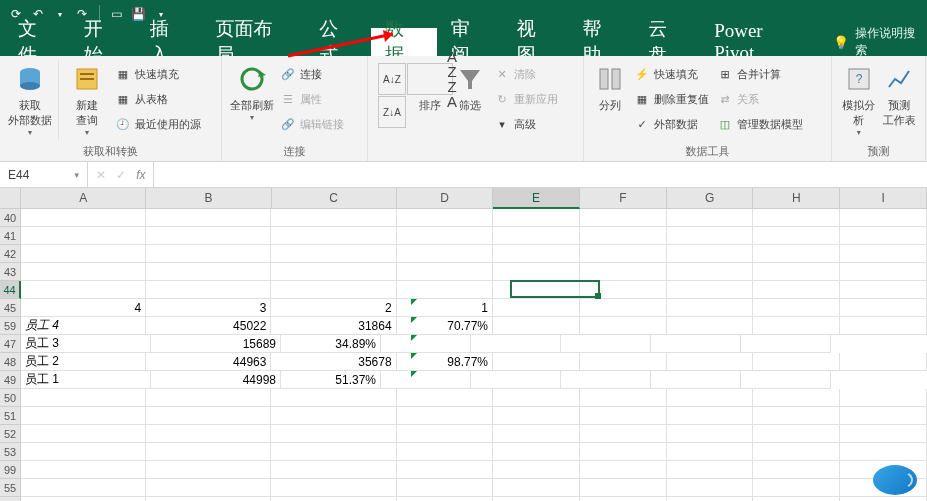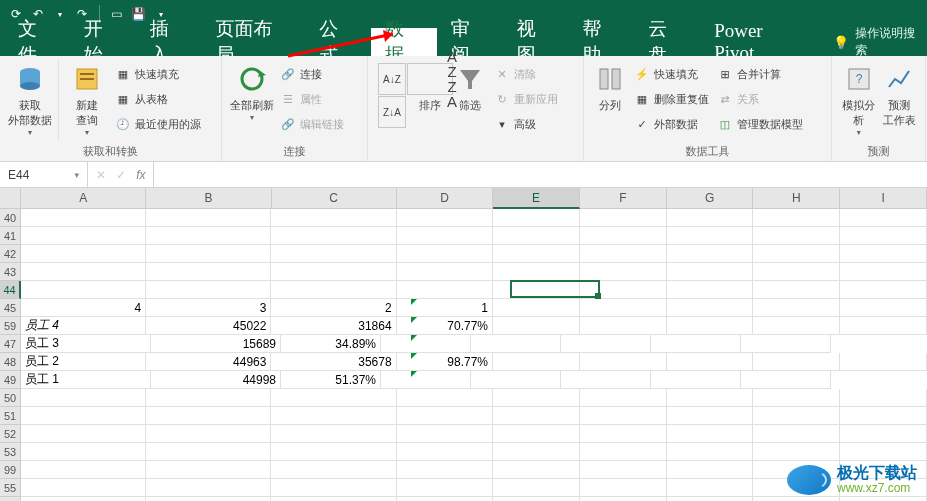--- a/index.html
+++ b/index.html
@@ -527,17 +527,13 @@
     </div>
     <div class="green-tri" style="left: 411px; top: 111px;"></div>
     <div class="green-tri" style="left: 411px; top: 129px;"></div>
     <div class="green-tri" style="left: 411px; top: 147px;"></div>
     <div class="green-tri" style="left: 411px; top: 165px;"></div>
     <div class="green-tri" style="left: 411px; top: 183px;"></div>
   </div>
 
 <div class="wm">
   <div class="wm-badge"></div>
-  <div class="wm-txt">
-    <span class="wm-t1">极光下载站</span>
-    <span class="wm-t2">www.xz7.com</span>
-  </div>
 </div>
 
 </body></html>

